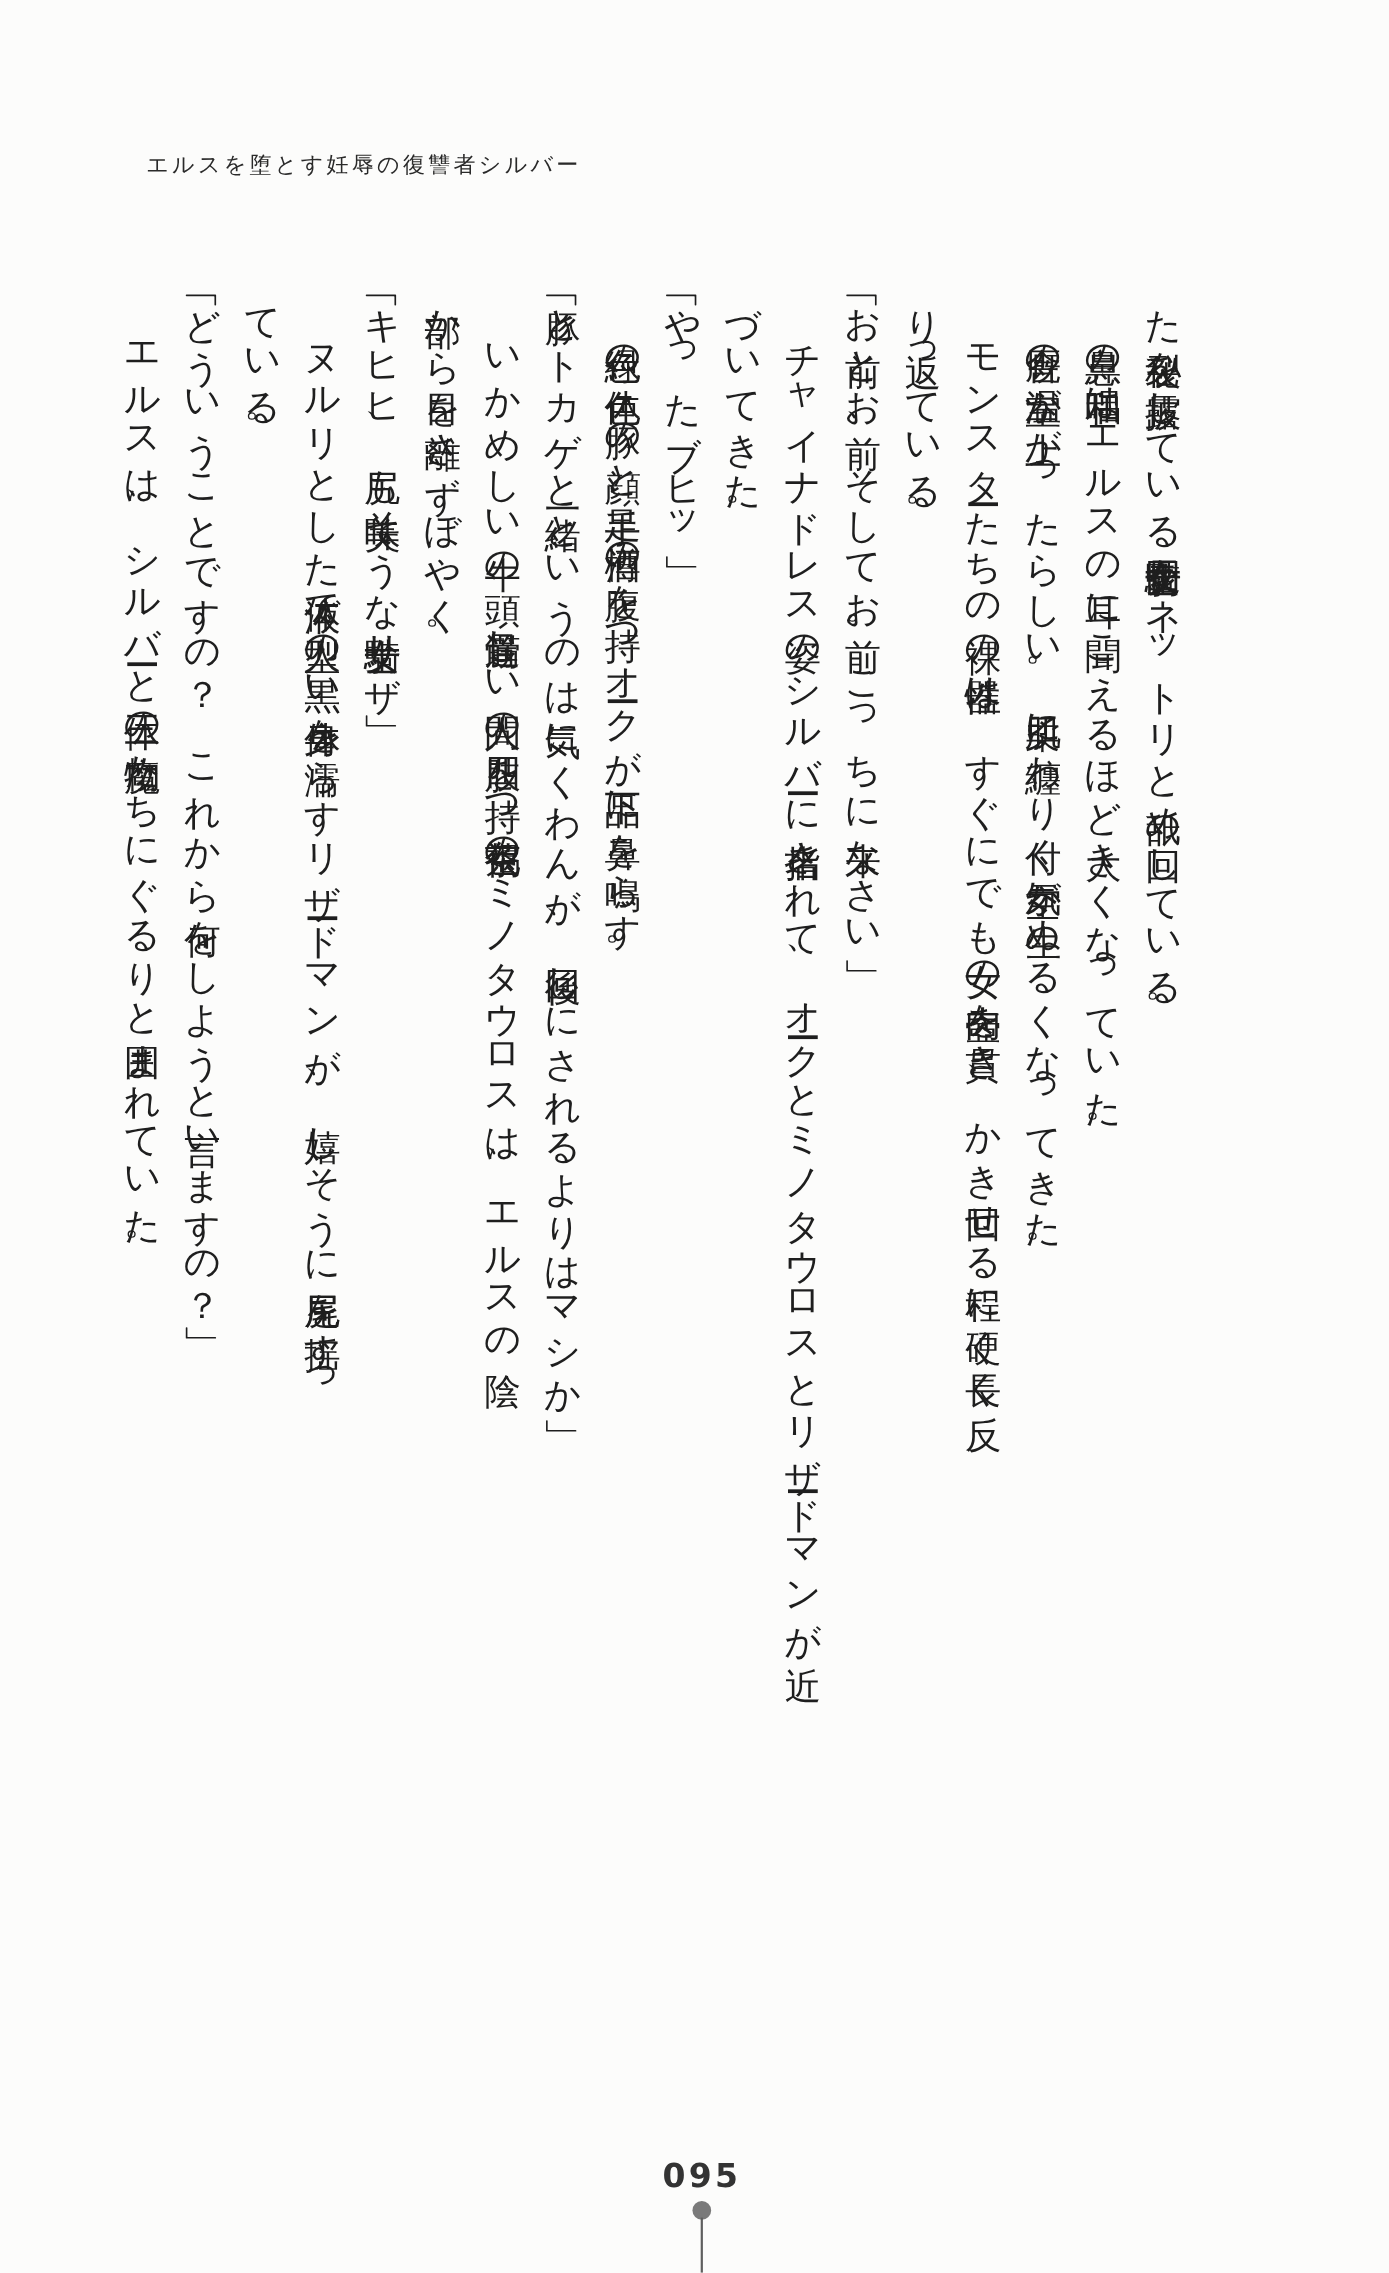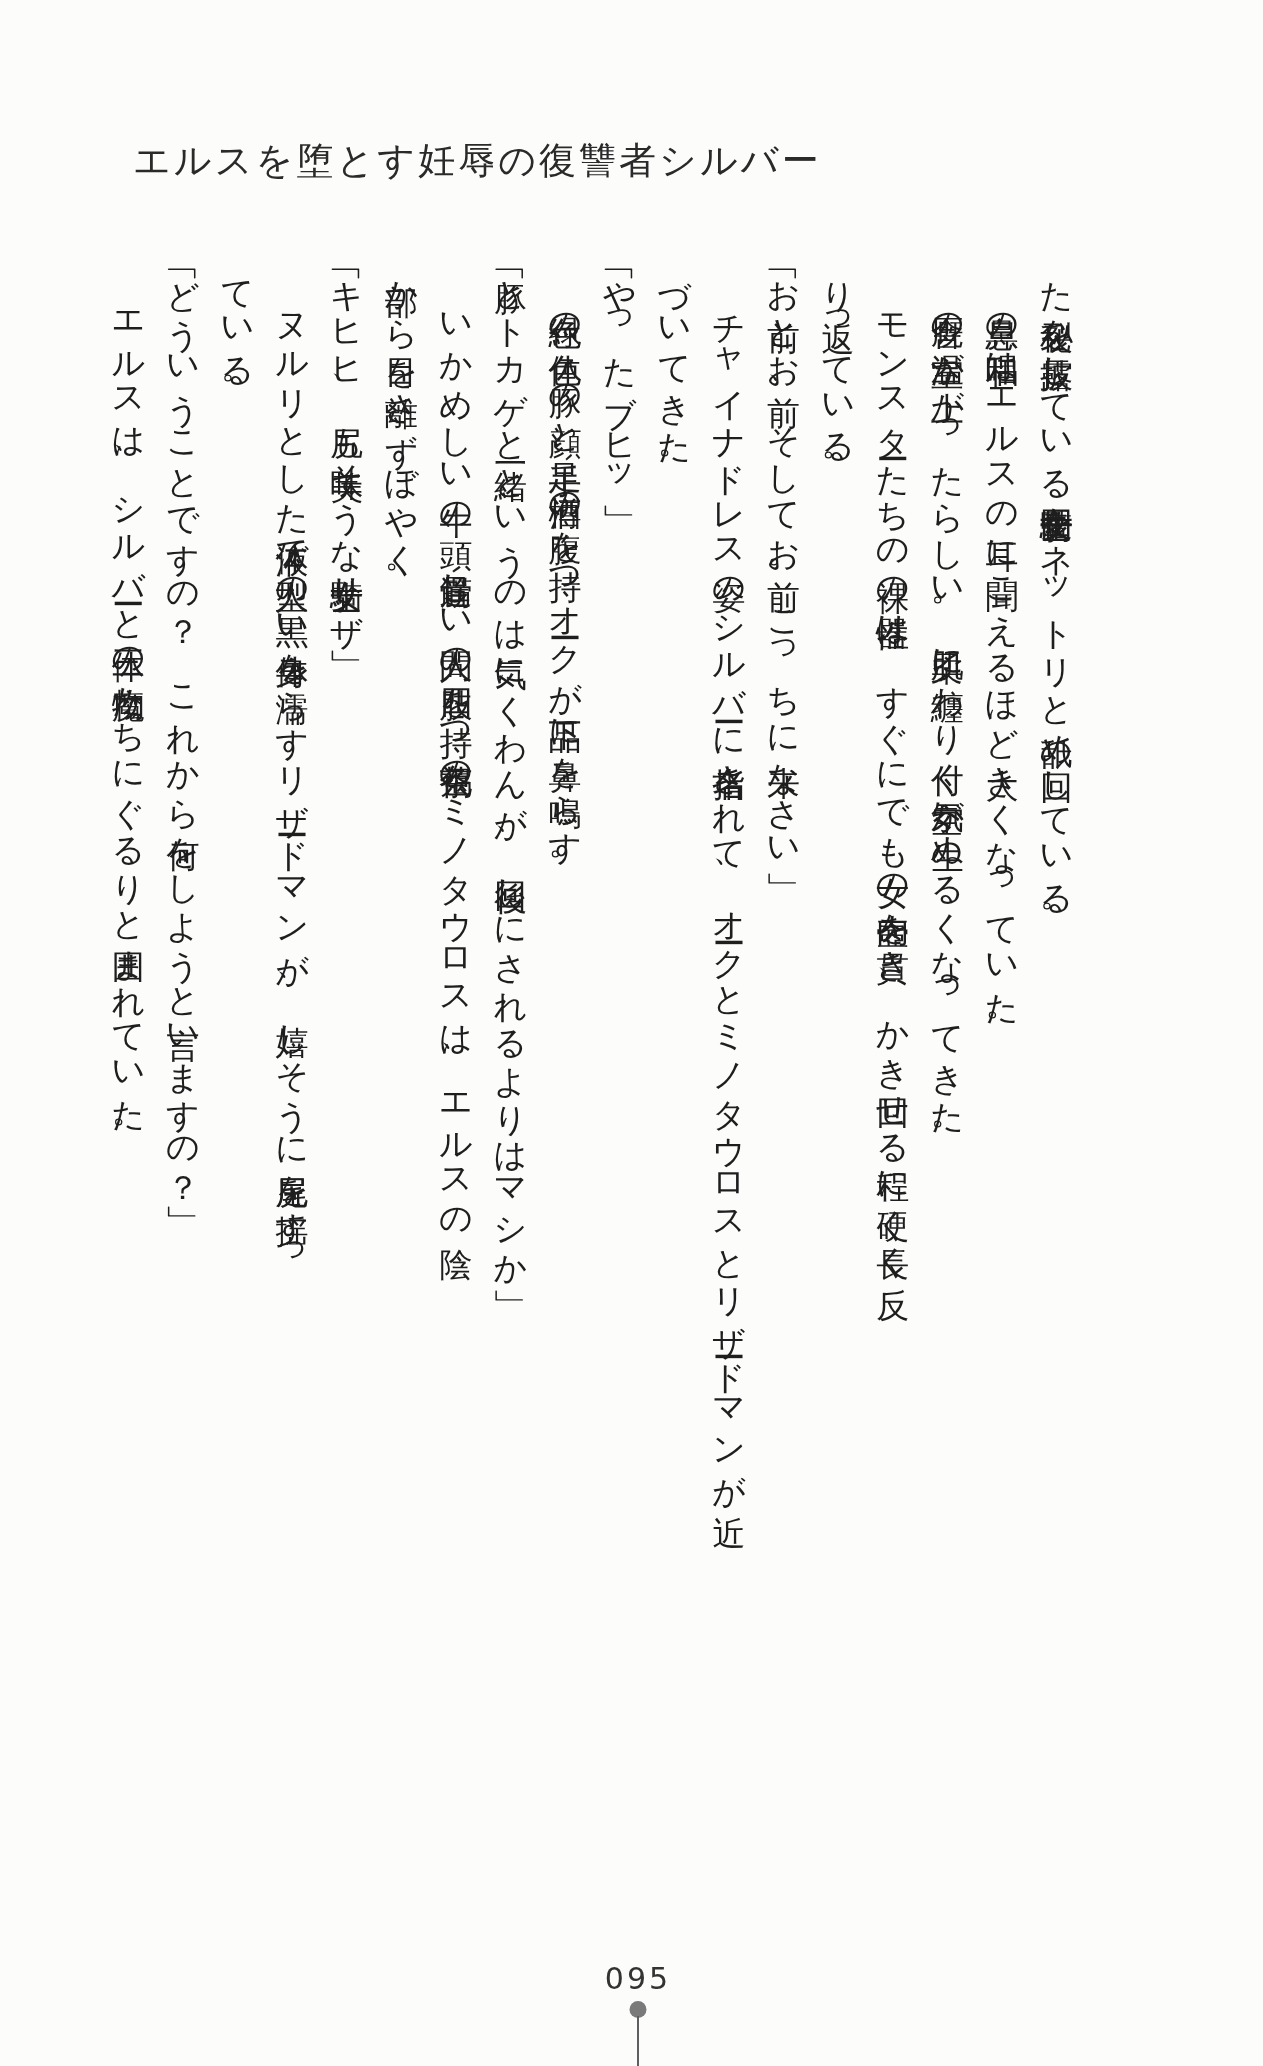--- a/index.html
+++ b/index.html
@@ -15,21 +15,21 @@
     font-family: "Liberation Serif", "DejaVu Serif", serif;
   }
   .page {
     position: absolute;
     inset: 0;
   }
   .running-header {
     position: absolute;
     left: 133px;
     top: 136px;
-    font-size: 37px;
+    font-size: 20px;
     letter-spacing: 3px;
     color: #2a2a2a;
     white-space: nowrap;
   }
   .text-block {
     position: absolute;
     left: 0;
     top: 0;
     width: 1263px;
     height: 1700px;
@@ -49,21 +49,21 @@
   }
   .vcol.indent {
     text-indent: 33px;
   }
   .page-number {
     position: absolute;
     top: 1961px;
     left: 638px;
     transform: translateX(-50%);
     font-family: "DejaVu Sans", "Liberation Sans", sans-serif;
-    font-weight: 400;
+    font-weight: 700;
     font-size: 30px;
     letter-spacing: 3px;
     color: #333333;
   }
   .divider-dot {
     position: absolute;
     top: 2001px;
     left: 638px;
     transform: translateX(-50%);
     width: 17px;

